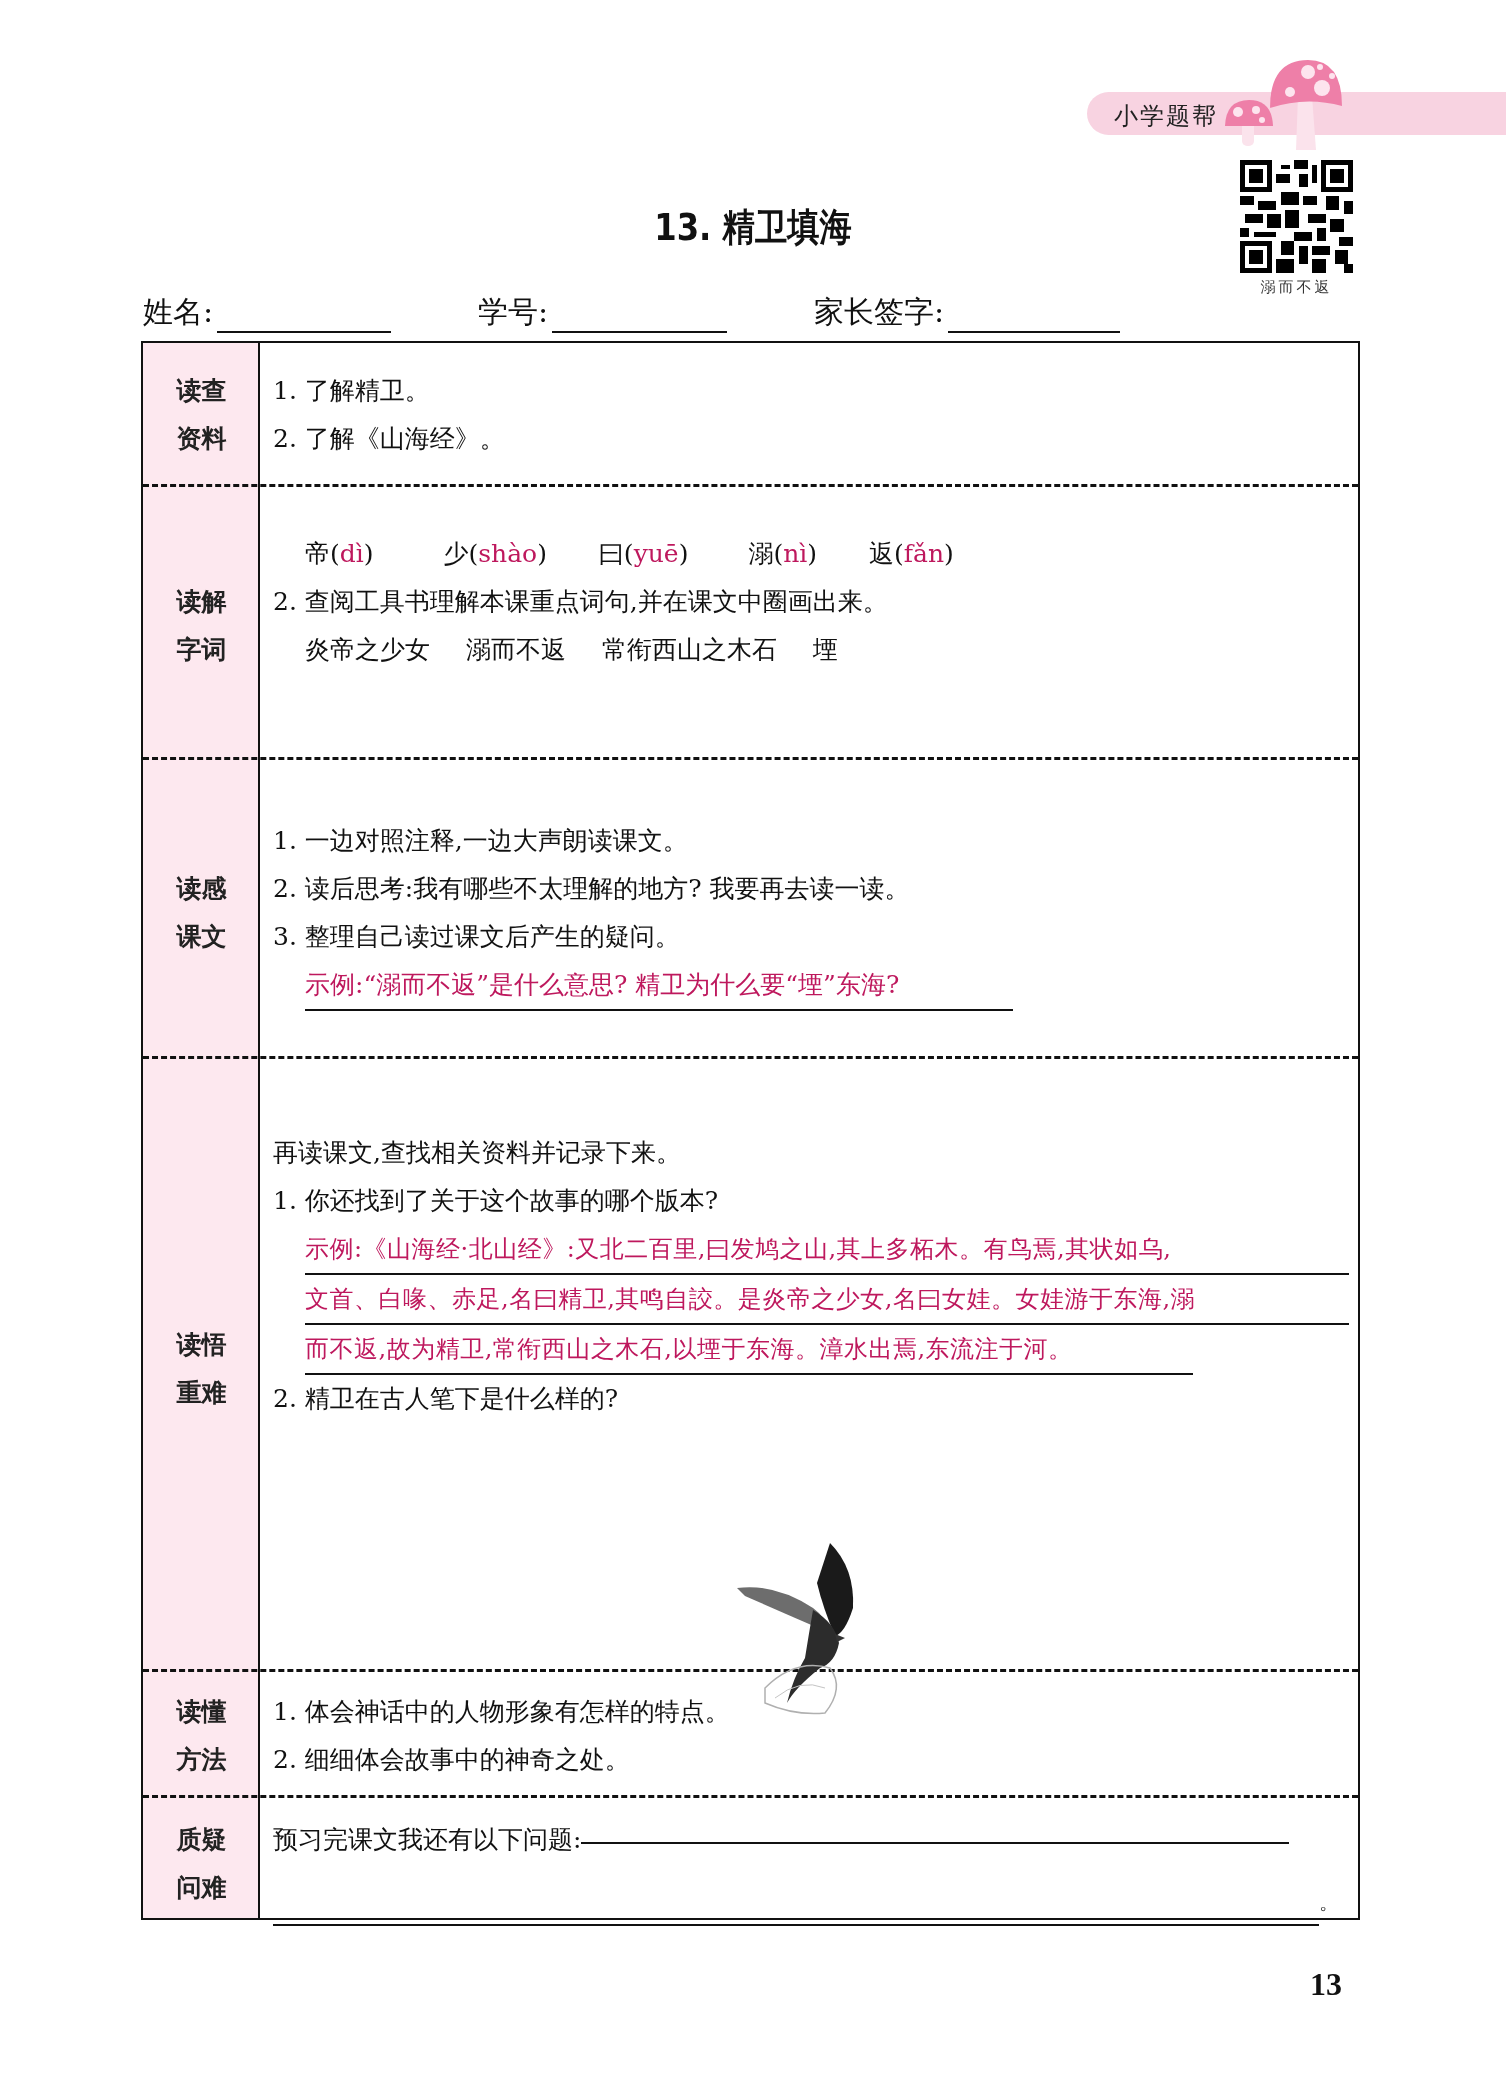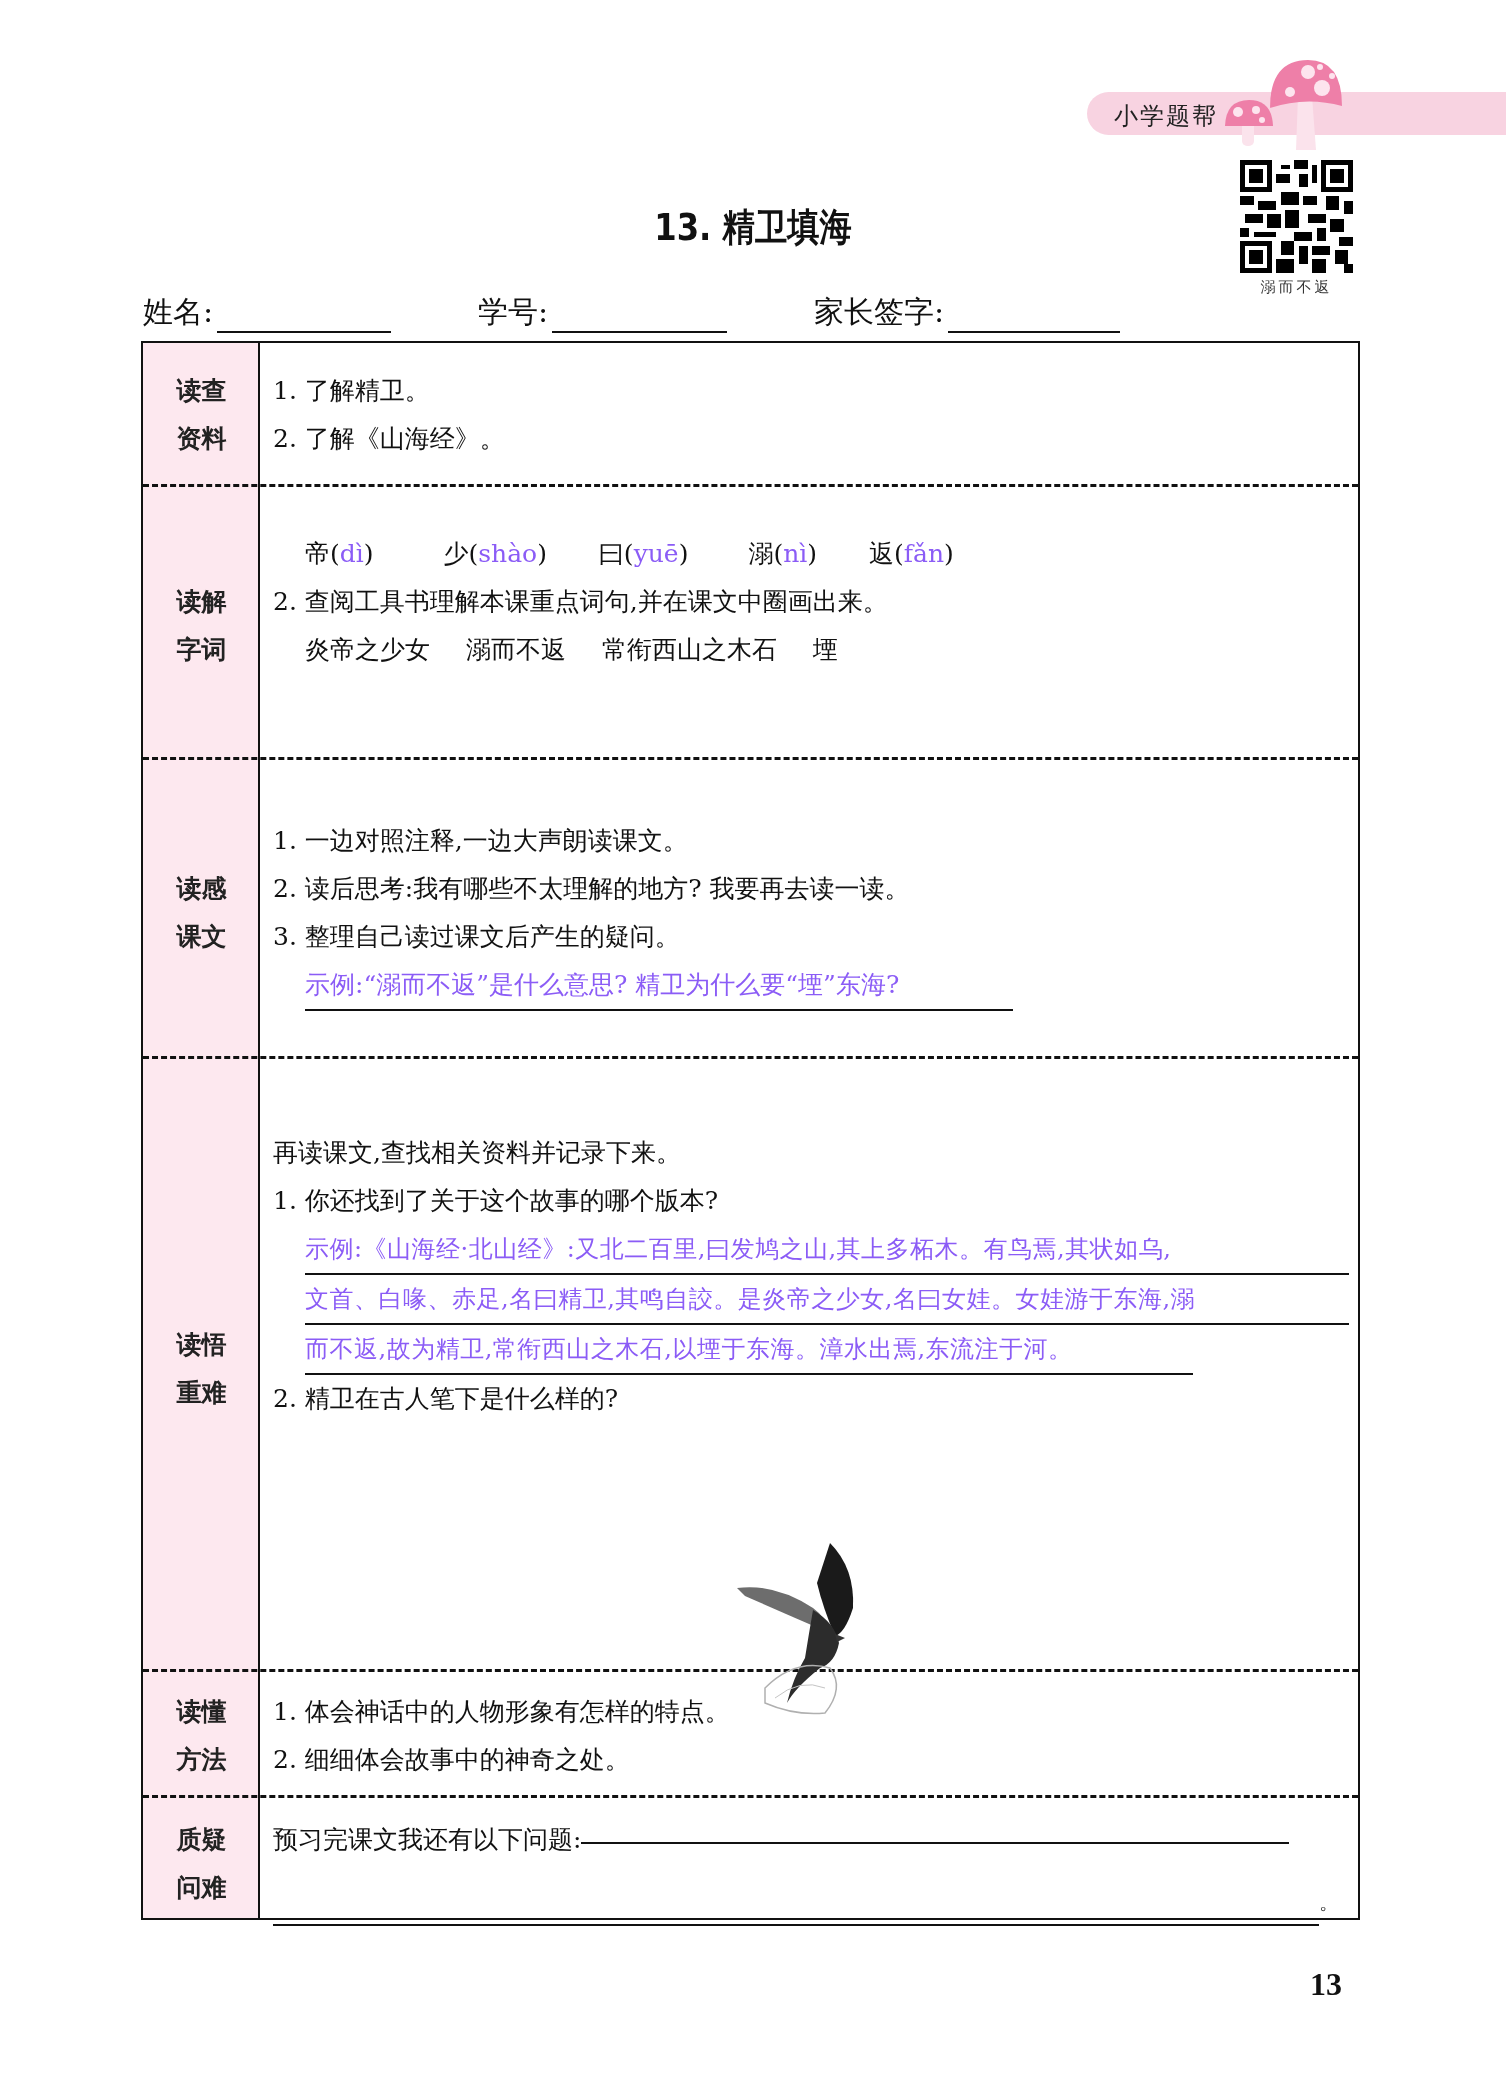--- a/index.html
+++ b/index.html
@@ -20,21 +20,21 @@
   .field .line { display:inline-block; border-bottom:2px solid #111; height:20px; margin-left:4px; }
   
   .table { position:absolute; left:141px; top:341px; width:1219px; height:1579px;
            border:2px solid #111; box-sizing:border-box; }
   .labelcol { position:absolute; left:0; top:0; width:117px; height:100%; background:#fde8ef;
               border-right:2px solid #111; box-sizing:border-box; }
   .divider { position:absolute; left:0; width:100%; height:0; border-top:3px dashed #111; }
   .label { position:absolute; left:0; width:117px; text-align:center; font-size:25px; line-height:48px;
            font-family:"DejaVu Sans", sans-serif; font-weight:bold; color:#222; }
   .content { position:absolute; left:130px; font-size:25px; line-height:48px; white-space:nowrap; }
-  .pink { color:#8b5cf6; }
+  .pink { color:#be185d; }
   .ul { border-bottom:2px solid #111; display:block; }
   .py { display:inline-block; margin-right:44px; }
   .words span { margin-right:28px; }
   .pagenum { position:absolute; left:1310px; top:1966px; font-size:32px; font-weight:bold;
              font-family:"Liberation Serif", serif; }
   .blank { display:inline-block; border-bottom:2px solid #111; }
 </style>
 </head>
 <body>
 

